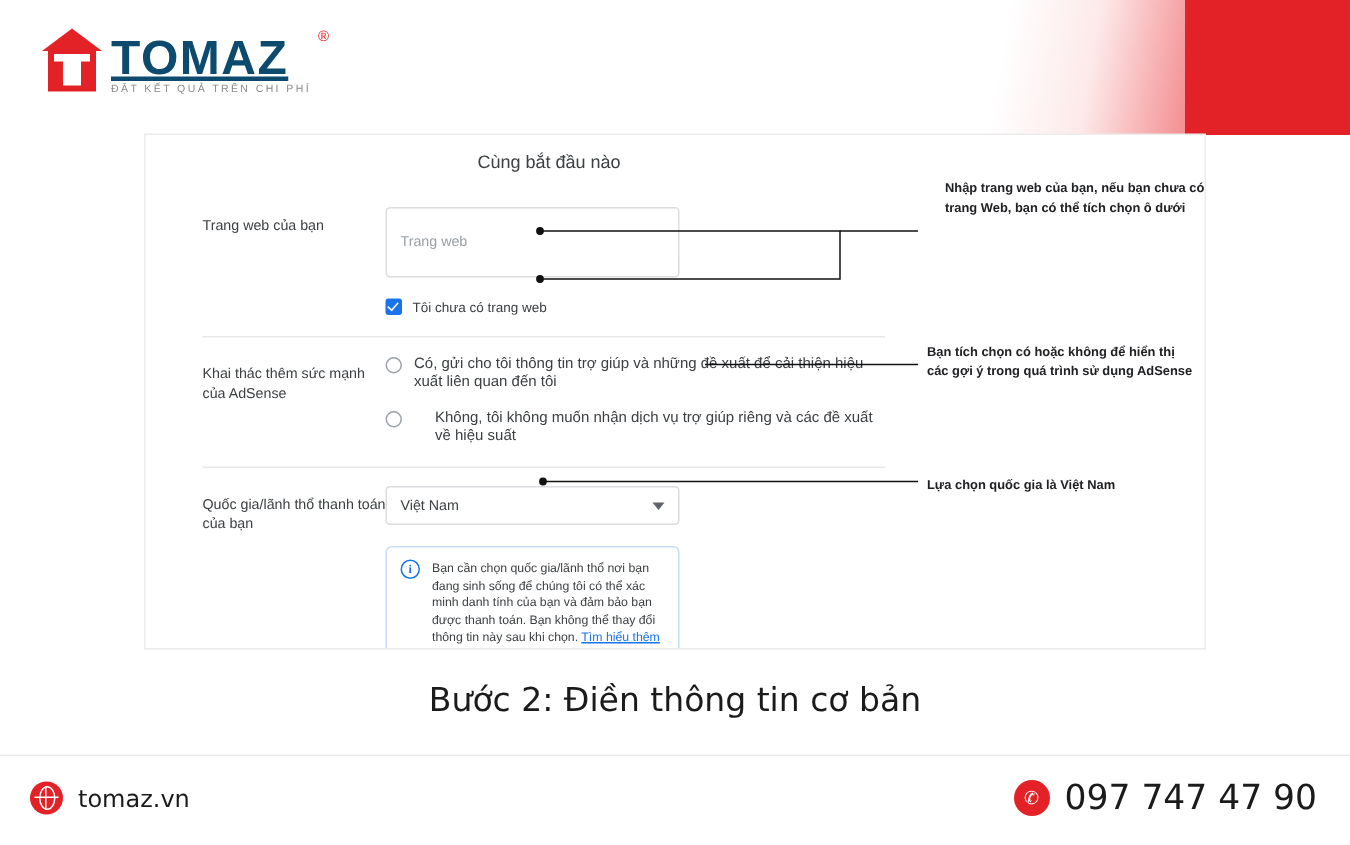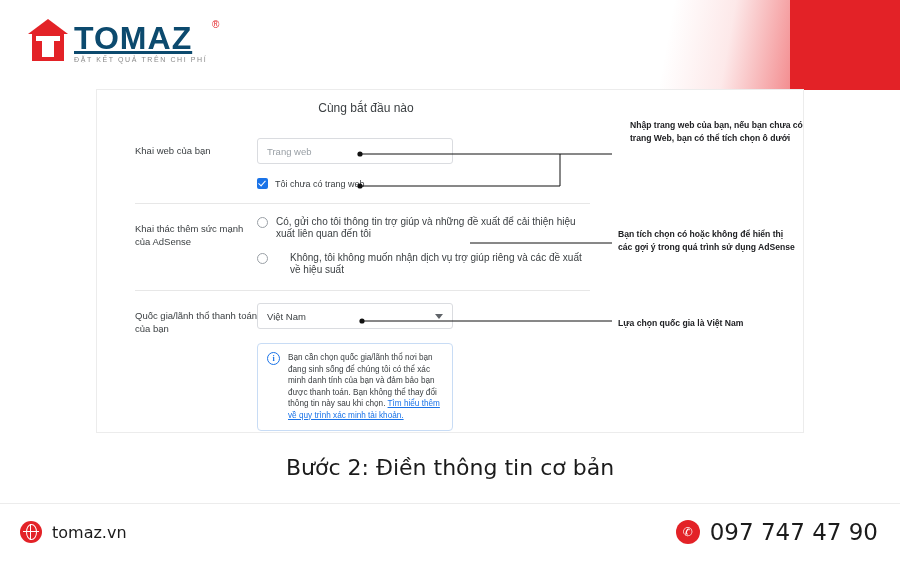--- a/index.html
+++ b/index.html
@@ -160,21 +160,21 @@
     font-size: 9.5px;
     color: #3c4043;
     line-height: 13px;
     padding-top: 6px;
     flex-shrink: 0;
   }
   .fctrl { flex: 1; }
 
   .textfield {
     width: 196px;
-    height: 26px;
+    height: 47px;
     border: 1px solid #dadce0;
     border-radius: 3px;
     box-sizing: border-box;
     display: flex;
     align-items: center;
     padding: 0 9px;
     font-size: 9.5px;
     color: #9aa0a6;
     background: #fff;
   }
@@ -412,21 +412,21 @@
 
 <div class="shot">
   <div class="shot-left">
     <div class="shot-rail"></div>
 
     <div class="shot-title">Cùng bắt đầu nào</div>
 
     <div class="form-area">
 
       <div class="frow">
-        <div class="flabel">Khai web của bạn</div>
+        <div class="flabel">Trang web của bạn</div>
         <div class="fctrl">
           <div class="textfield">
             <span>Trang web</span>
           </div>
           <div class="checkrow">
             <span class="cbox"></span>
             <span class="checklabel">Tôi chưa có trang web</span>
           </div>
         </div>
       </div>

